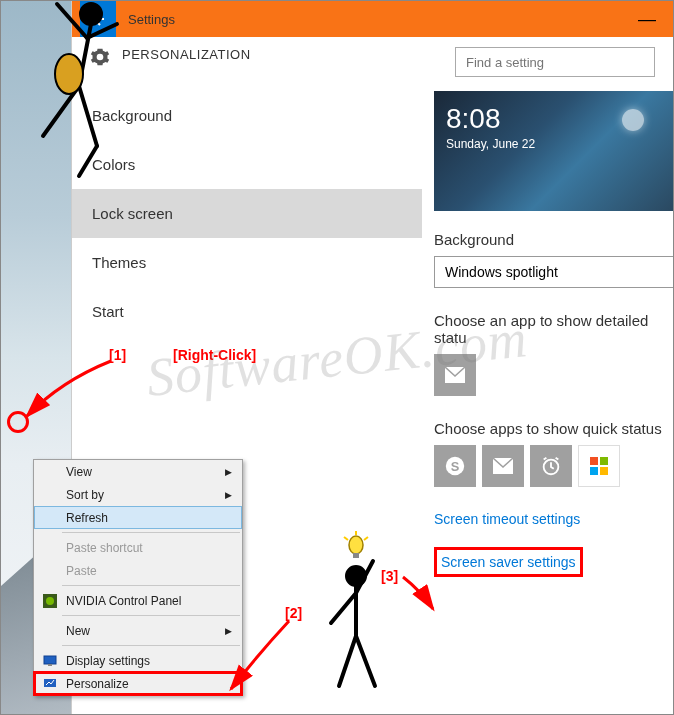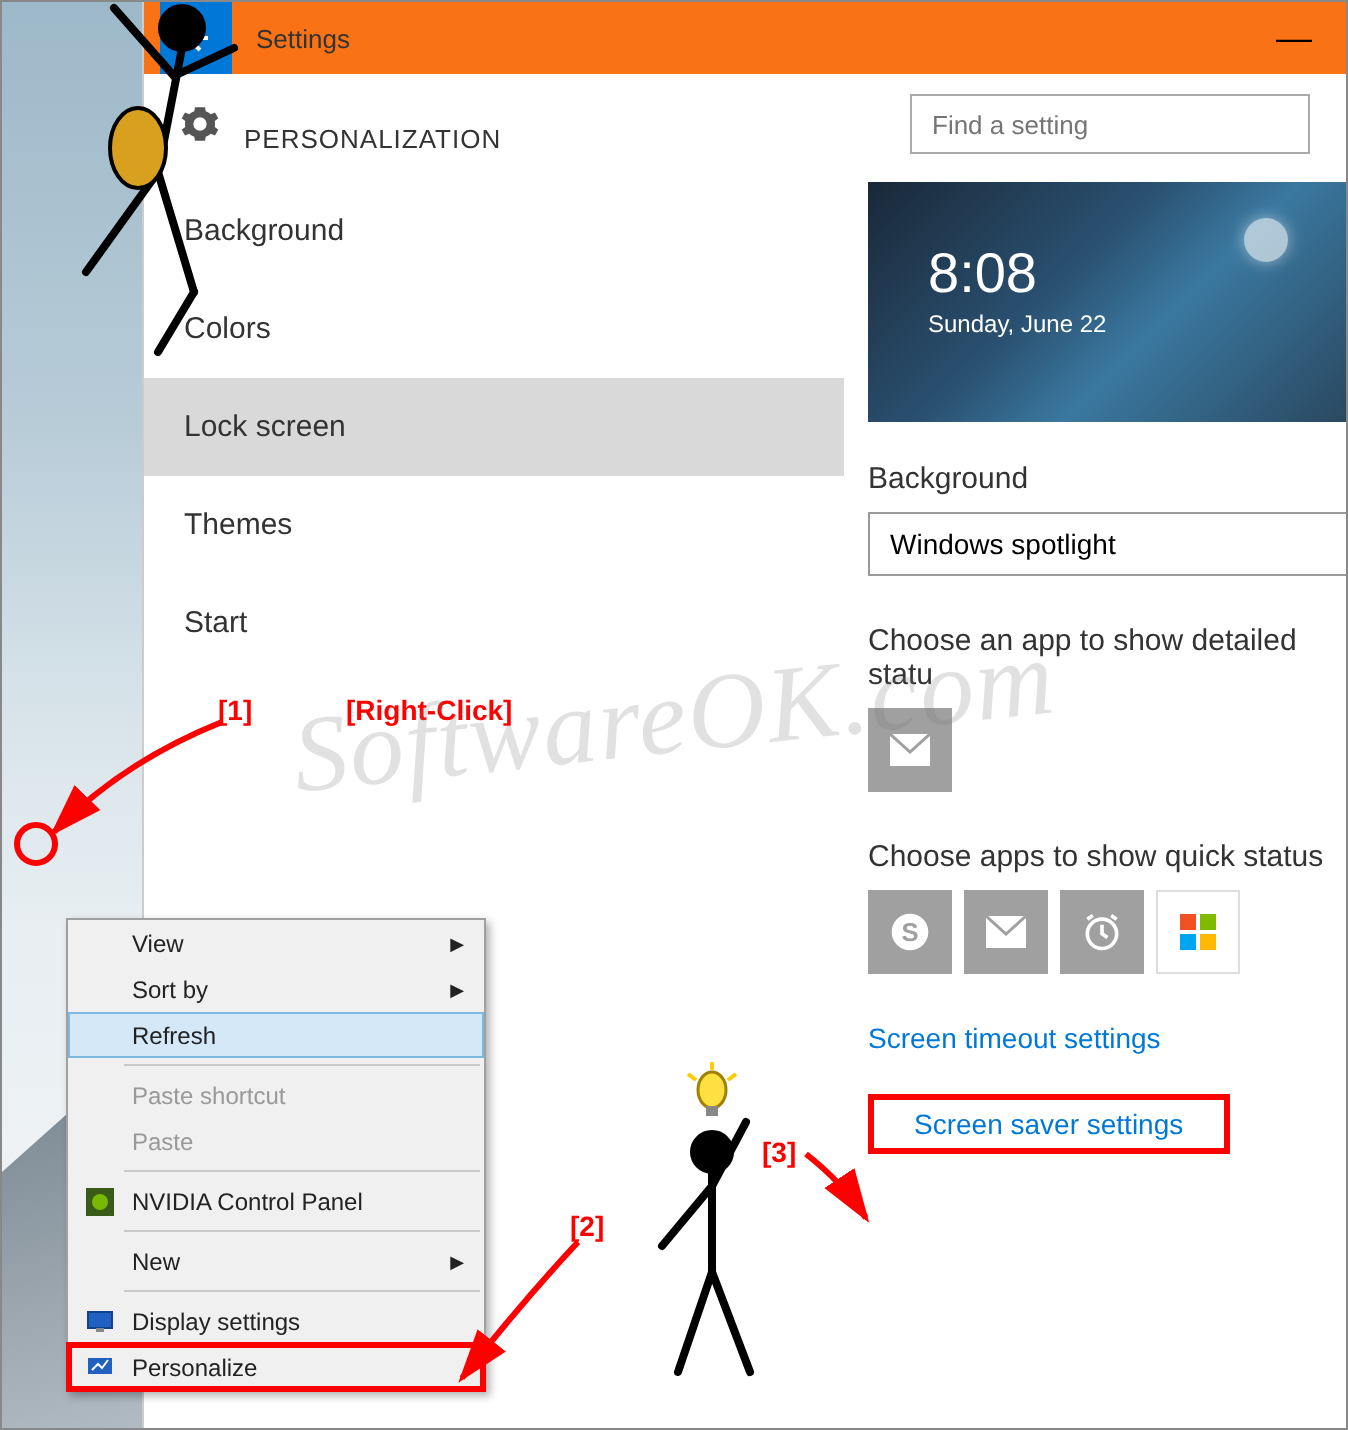--- a/index.html
+++ b/index.html
@@ -6,44 +6,44 @@
 body { width: 674px; height: 715px; overflow: hidden; position: relative; background: #8fa8b8; border: 1px solid #888; }
 .desktop-bg { position: absolute; inset: 0; background: linear-gradient(180deg, #9db8c8 0%, #b8ccd8 30%, #d8e4ea 50%, #e8eef2 65%, #f4f6f8 100%); }
 .mountain { position: absolute; left: 0; bottom: 0; width: 100%; height: 320px; background: linear-gradient(165deg, #4a5862 0%, #687680 30%, #98a4ae 60%, #dde4e8 100%); clip-path: polygon(0 60%, 8% 45%, 18% 58%, 30% 35%, 42% 52%, 55% 30%, 68% 48%, 80% 25%, 92% 42%, 100% 28%, 100% 100%, 0 100%); opacity: 0.85; }
 
 .settings-window { position: absolute; left: 70px; top: 0; right: 0; height: 715px; background: #fff; display: flex; flex-direction: column; border-left: 1px solid #ccc; }
 .titlebar { height: 36px; background: #f97316; display: flex; align-items: center; padding: 0 8px; border-bottom: 0; justify-content: flex-end; }
 .back-btn { width: 36px; height: 36px; background: #0078d7; color: #fff; display: flex; align-items: center; justify-content: center; font-size: 16px; margin-right: 12px; cursor: pointer; }
 .titlebar-title { font-size: 13px; color: #333; flex: 1; }
 .min-btn { width: 36px; height: 36px; display: flex; align-items: center; justify-content: center; cursor: pointer; font-size: 18px; }
 
-.header { display: flex; align-items: flex-end; padding: 10px 18px 14px 18px; }
+.header { display: flex; align-items: flex-start; padding: 10px 18px 14px 18px; }
 .gear { margin-right: 12px; }
 .header-title { font-size: 13px; letter-spacing: 0.5px; color: #333; flex: 1; }
 .search-box { width: 200px; height: 30px; border: 1px solid #aaa; background: #fff; }
 .search-box input { width: 100%; height: 100%; border: 0; padding: 0 10px; font-size: 13px; outline: none; color: #555; }
 
 .body { display: flex; flex: 1; overflow: hidden; }
 .sidebar { width: 350px; background: #fff; }
 .side-item { padding: 16px 20px; font-size: 15px; color: #333; cursor: pointer; }
 .side-item.selected { background: #d9d9d9; }
 
 .content { flex: 1; padding: 0 0 0 12px; overflow: hidden; }
-.preview { width: 240px; height: 120px; background: linear-gradient(135deg, #1a2838 0%, #2a5070 40%, #3a78a0 60%, #2a4860 100%); position: relative; color: #fff; padding: 30px; margin-bottom: 20px; }
+.preview { width: 240px; height: 120px; background: linear-gradient(135deg, #1a2838 0%, #2a5070 40%, #3a78a0 60%, #2a4860 100%); position: relative; color: #fff; padding: 12px; margin-bottom: 20px; }
 .preview .moon { position: absolute; right: 30px; top: 18px; width: 22px; height: 22px; border-radius: 50%; background: rgba(255,255,255,0.6); box-shadow: 0 0 8px rgba(255,255,255,0.5); }
 .preview-time { font-size: 28px; font-weight: 300; }
 .preview-date { font-size: 12px; margin-top: 2px; }
 
 .section-label { font-size: 15px; color: #333; margin-bottom: 8px; }
 .dropdown { border: 1px solid #999; height: 32px; display: flex; align-items: center; padding: 0 10px; font-size: 14px; width: 240px; margin-bottom: 24px; background: #fff; cursor: pointer; }
 .tile-row { display: flex; gap: 6px; margin-bottom: 24px; }
 .tile { width: 42px; height: 42px; background: #a0a0a0; display: flex; align-items: center; justify-content: center; cursor: pointer; }
 .tile.ms { background: #fff; border: 1px solid #ddd; }
 .link { color: #0078d7; font-size: 14px; margin-bottom: 20px; cursor: pointer; }
-.link.boxed { border: 3px solid #ff0000; padding: 4px 20px; display: inline-block; }
+.link.boxed { border: 3px solid #ff0000; padding: 4px 4px; display: inline-block; }
 
 
 .ctx { position: absolute; left: 32px; top: 458px; width: 210px; background: #f0f0f0; border: 1px solid #a0a0a0; box-shadow: 2px 2px 4px rgba(0,0,0,0.3); font-size: 12px; }
 .ctx-item { padding: 5px 28px 5px 32px; position: relative; cursor: pointer; color: #222; height: 23px; display: flex; align-items: center; }
 .ctx-item.hover { background: #d4e8f8; border: 1px solid #7cb8e0; padding: 4px 27px 4px 31px; }
 .ctx-item.disabled { color: #999; }
 .ctx-item .arrow { position: absolute; right: 10px; font-size: 9px; }
 .ctx-item .ico { position: absolute; left: 8px; width: 16px; height: 16px; display: flex; align-items: center; justify-content: center; }
 .ctx-sep { height: 1px; background: #c8c8c8; margin: 3px 2px 3px 28px; }
 .ctx-item.boxed { outline: 3px solid #ff0000; outline-offset: -2px; }

